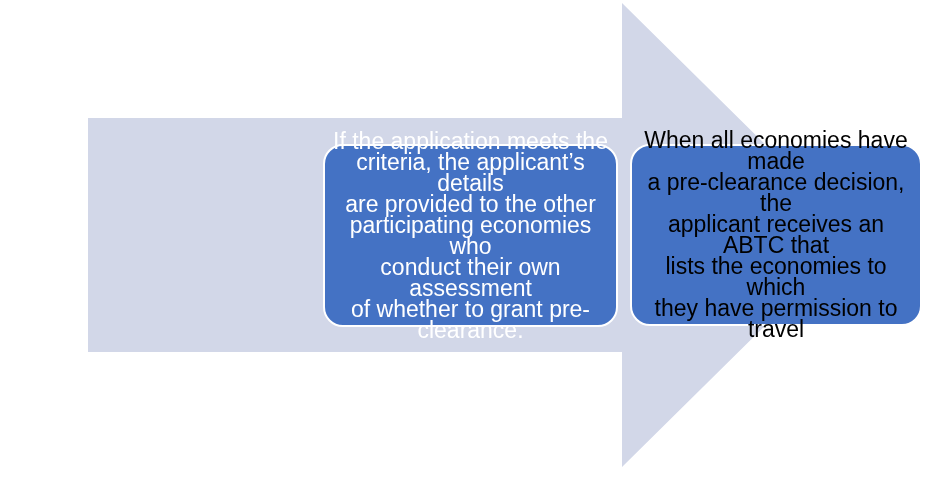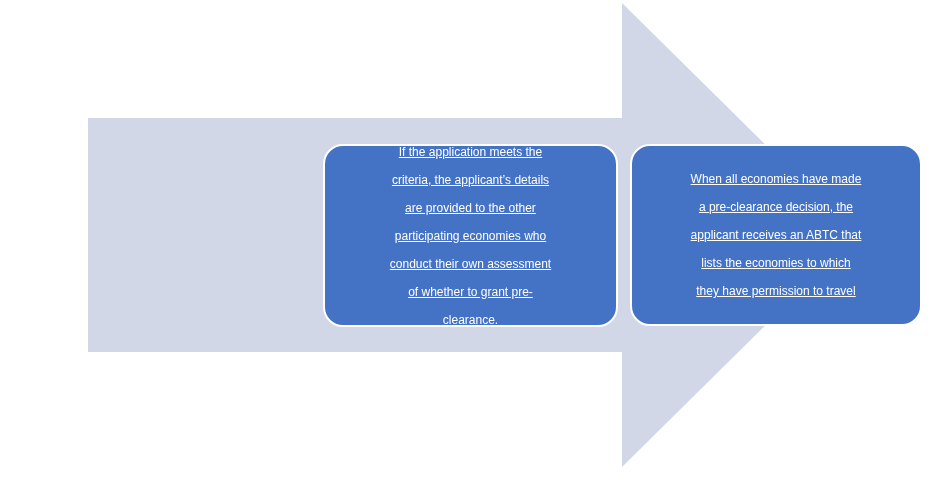--- a/index.html
+++ b/index.html
@@ -28,24 +28,23 @@
     box-sizing: border-box;
     border: 2px solid #ffffff;
     border-radius: 20px;
     display: flex;
     align-items: center;
     justify-content: center;
     text-align: center;
   }
   .step-text {
     white-space: pre-line;
-    font-size: 12px;
-    line-height: 28px;
+    font-size: 23px;
+    line-height: 21px;
     padding: 0 6px;
-    text-decoration: underline;
   }
   .box-1 { left: 25px;  top: 145px; width: 278px; height: 179px; }
   .box-2 { left: 323px; top: 144px; width: 295px; height: 183px; }
   .box-3 { left: 630px; top: 144px; width: 292px; height: 182px; }
 </style>
 </head>
 <body>
 
 <div class="canvas">
 
@@ -57,21 +56,21 @@
   <div class="step-box box-2" style="background-color: rgb(68, 114, 196); border-color: rgb(255, 255, 255); color: rgb(255, 255, 255);">
     <div class="step-text">If the application meets the
 criteria, the applicant’s details
 are provided to the other
 participating economies who
 conduct their own assessment
 of whether to grant pre-
 clearance.</div>
   </div>
 
-  <div class="step-box box-3" style="background-color: rgb(68, 114, 196); border-color: rgb(255, 255, 255); color: #ffffff;">
+  <div class="step-box box-3" style="background-color: rgb(68, 114, 196); border-color: rgb(255, 255, 255); color: #000000;">
     <div class="step-text">When all economies have made
 a pre-clearance decision, the
 applicant receives an ABTC that
 lists the economies to which
 they have permission to travel</div>
   </div>
 
 </div>
 
 </body></html>

